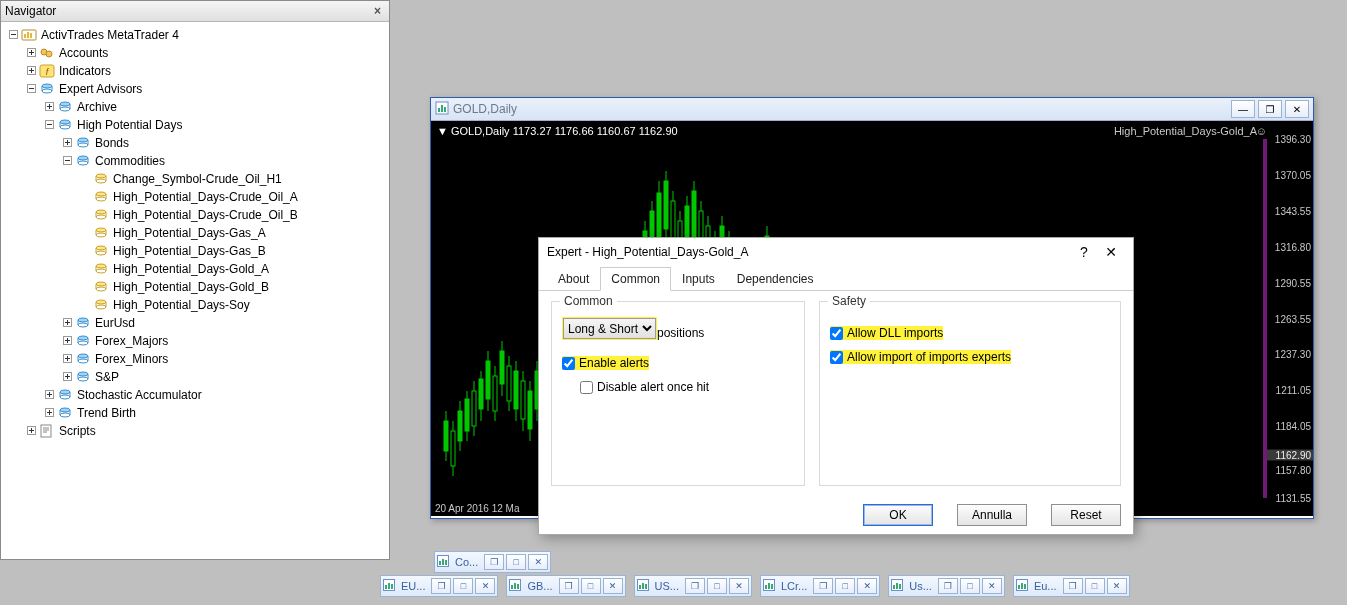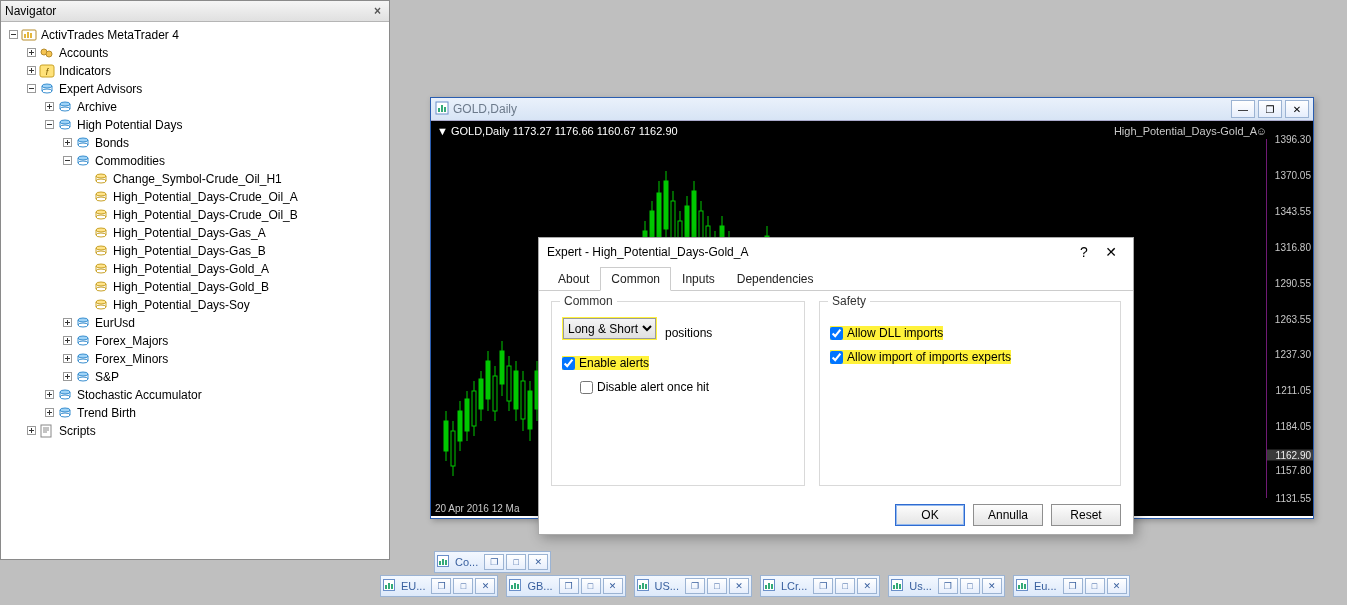--- a/index.html
+++ b/index.html
@@ -21,21 +21,21 @@
 #chart-win{position:absolute;left:40px;top:97px;width:882px;height:420px;background:#fff;border:1px solid #2a5db0;box-shadow:2px 2px 6px rgba(0,0,0,.25)}
 #chart-tbar{height:22px;display:flex;align-items:center;padding:0 4px;background:linear-gradient(#eaf1fb,#d7e4f5);border-bottom:1px solid #aac}
 #chart-tbar .doc-ico{margin-right:4px}
 #chart-tbar .title{color:#6c7a8b;font-size:12px;flex:1}
 #chart-tbar .wbtn{width:22px;height:16px;margin-left:3px;border:1px solid #9bb3d3;background:linear-gradient(#fff,#e6eefc);display:flex;align-items:center;justify-content:center;font-size:10px;cursor:pointer}
 #chart-body{position:relative;height:395px;background:#000}
 #chart-body .hdr{position:absolute;left:6px;top:4px;color:#fff;font-size:11px}
 #chart-body .ea{position:absolute;right:56px;top:4px;color:#c8c8c8;font-size:11px}
 #chart-body .smile{position:absolute;right:46px;top:4px;color:#c8c8c8;font-size:11px}
 #chart-body svg.plot{position:absolute;left:0;top:0}
-.yaxis{position:absolute;right:0;top:18px;bottom:18px;width:46px;border-left:1px solid #701a75;color:#c8c8c8;font-size:10px}
+.yaxis{position:absolute;right:0;top:18px;bottom:18px;width:46px;border-left:4px solid #701a75;color:#c8c8c8;font-size:10px}
 .yaxis .tick{position:absolute;right:2px;transform:translateY(-50%)}
 .yaxis .cur{position:absolute;right:0;width:46px;background:#3a3a3a;color:#eee;text-align:right;padding-right:2px;box-sizing:border-box;transform:translateY(-50%);font-size:10px}
 .xaxis{position:absolute;left:4px;bottom:2px;color:#c8c8c8;font-size:10px}
 
 #dialog{position:absolute;left:148px;top:237px;width:594px;height:296px;background:#fff;border:1px solid #aaa;box-shadow:3px 3px 12px rgba(0,0,0,.3);display:flex;flex-direction:column}
 #dlg-tbar{height:28px;display:flex;align-items:center;padding:0 8px;font-size:12px}
 #dlg-tbar .title{flex:1}
 #dlg-tbar .help{width:26px;text-align:center;cursor:pointer;font-size:14px}
 #dlg-tbar .close{width:28px;text-align:center;cursor:pointer;font-size:14px}
 #dlg-tabs{display:flex;align-items:flex-end;height:24px;padding:0 8px;border-bottom:1px solid #ccc}
@@ -43,21 +43,21 @@
 .tab.active{background:#fff;border-color:#ccc;border-bottom:1px solid #fff;position:relative;top:1px}
 #dlg-body{flex:1;display:flex;gap:14px;padding:10px 12px}
 .fs{flex:1;border:1px solid #d9d9d9;position:relative;padding:14px 10px 8px}
 .fs.sm{flex:0 0 280px}
 .fs .legend{position:absolute;left:8px;top:-8px;background:#fff;padding:0 4px;font-size:12px;color:#333}
 .row{display:flex;align-items:flex-end;height:24px}
 .hl{background:#fff23a}
 select.combo{height:21px;font-size:12px;background:linear-gradient(#f5f5f5,#e0e0e0);border:1px solid #9a9a9a}
 .chk{display:flex;align-items:center;gap:4px;font-size:12px}
 .chk input{width:13px;height:13px;margin:0}
-#dlg-foot{height:38px;display:flex;align-items:center;justify-content:flex-end;gap:8px;padding:0 12px}
+#dlg-foot{height:38px;display:flex;align-items:center;justify-content:flex-end;gap:24px;padding:0 12px}
 .btn{width:70px;height:22px;border:1px solid #8f8f8f;background:linear-gradient(#fdfdfd,#e4e4e4);font-size:12px;cursor:pointer}
 .btn.primary{border:1px solid #2f6bd0;box-shadow:0 0 0 1px #93b9ef inset}
 
 #taskbar{position:absolute;left:44px;bottom:32px}
 #taskbar2{position:absolute;left:-10px;bottom:8px;display:flex;gap:8px}
 .tcard{display:inline-flex;align-items:center;height:20px;border:1px solid #9bb3d3;background:linear-gradient(#f3f8ff,#dde9fa);padding:0 2px;gap:2px;font-size:11px;color:#385f9e}
 .tcard .nm{padding:0 4px}
 .tcard .mini{width:18px;height:14px;border:1px solid #9bb3d3;background:linear-gradient(#fff,#e6eefc);display:flex;align-items:center;justify-content:center;font-size:9px;cursor:pointer}
 </style>
 </head>
@@ -569,21 +569,21 @@
       <div id="dlg-body">
         <div style="flex:1;display:flex;flex-direction:column;gap:10px">
           <div class="fs" style="height:108px">
             <span class="legend">Common</span>
             <div class="row">
               <span class="hl" style="display:inline-flex;align-items:center;padding:1px">
                 <select class="combo">
                   <option>Long &amp; Short</option>
                 </select>
               </span>
-              <span style="margin-left:8px">positions</span>
+              <span style="">positions</span>
             </div>
             <div class="row" style="margin-top:6px">
               <label class="chk hl">
                 <input type="checkbox" checked="" style="">
                 <span>Enable alerts</span>
               </label>
             </div>
             <div class="row" style="padding-left:18px">
               <label class="chk">
                 <input type="checkbox" style="">

